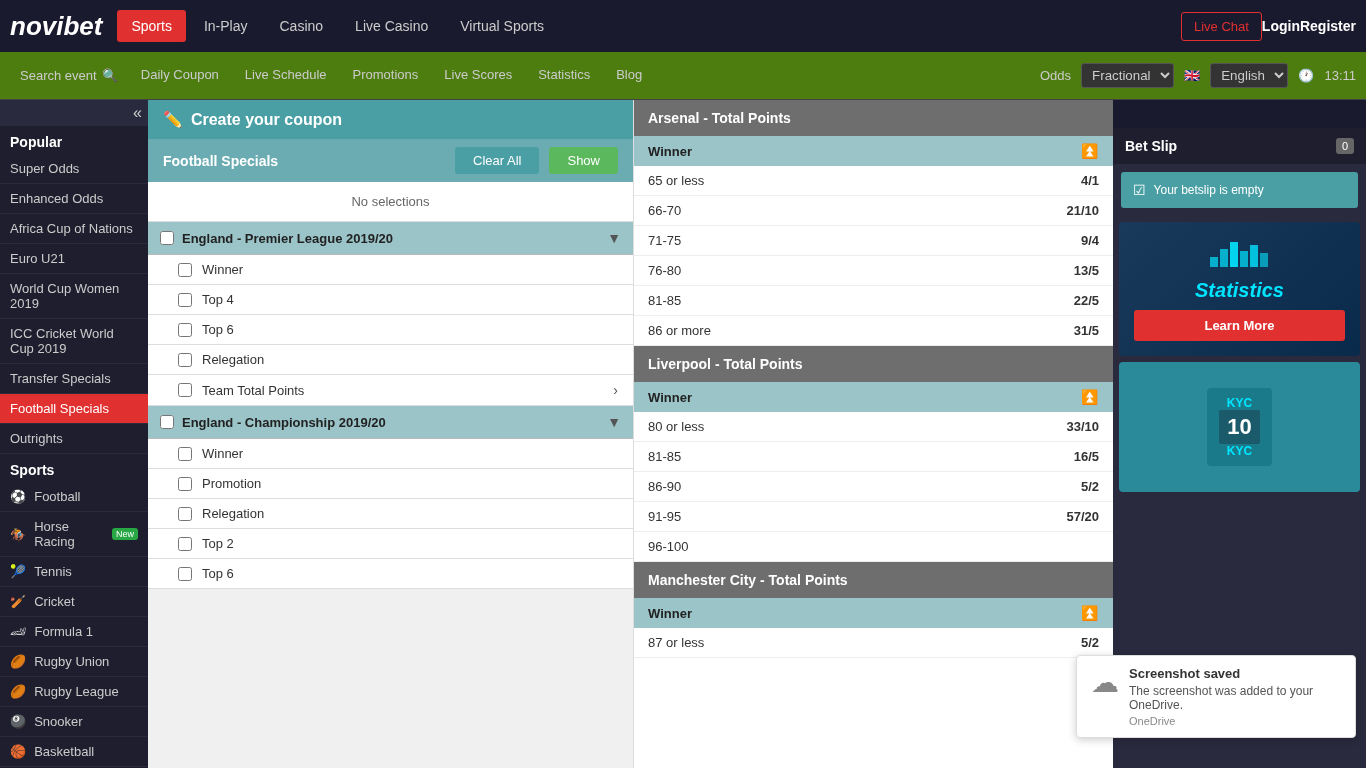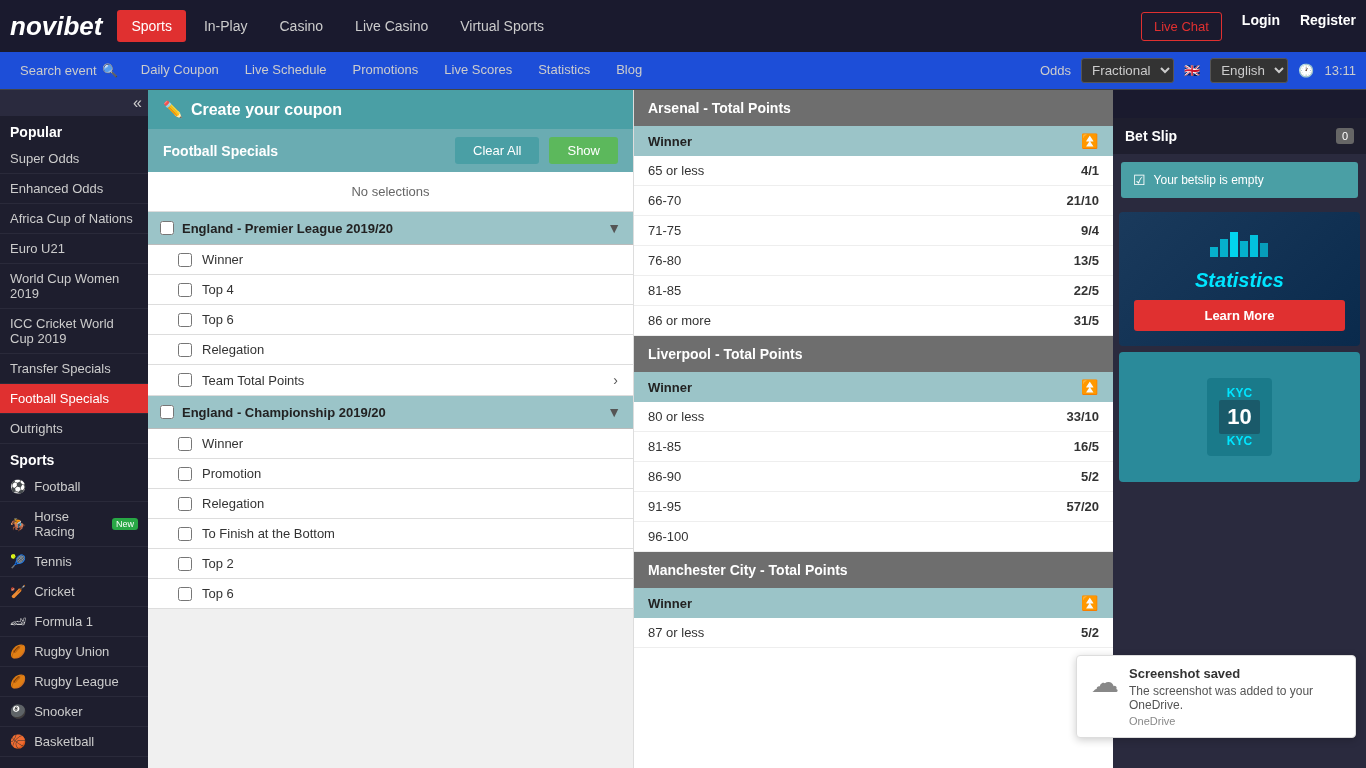--- a/index.html
+++ b/index.html
@@ -5,27 +5,27 @@
     * { margin: 0; padding: 0; box-sizing: border-box; }
     body { font-family: Arial, sans-serif; font-size: 13px; background: #1a1a2e; color: #333; overflow: hidden; width: 1366px; height: 768px; }
 
     
     .top-nav { background: #1a1a2e; display: flex; align-items: center; height: 52px; padding: 0 10px; }
     .logo { color: white; font-size: 26px; font-weight: 900; font-style: italic; margin-right: 15px; }
     .logo span { color: white; }
     .nav-items { display: flex; align-items: center; gap: 4px; flex: 1; }
     .nav-item { color: #ccc; padding: 8px 14px; cursor: pointer; font-size: 14px; border-radius: 3px; }
     .nav-item.active { background: #e03030; color: white; border-radius: 3px; }
-    .top-right { display: flex; align-items: flex-start; gap: 20px; margin-left: auto; }
+    .top-right { display: flex; align-items: center; gap: 0; margin-left: auto; }
     .live-chat-btn { border: 1px solid #e03030; color: #e03030; background: transparent; padding: 6px 12px; border-radius: 3px; cursor: pointer; font-size: 13px; }
     .login-btn { color: white; font-size: 14px; cursor: pointer; font-weight: bold; }
     .register-btn { color: white; font-size: 14px; cursor: pointer; font-weight: bold; }
 
     
-    .secondary-nav { background: #1d4ed8; display: flex; align-items: center; height: 38px; padding: 0 10px; border-bottom: 1px solid #444; }
+    .secondary-nav { background: #4d7c0f; display: flex; align-items: center; height: 48px; padding: 0 10px; border-bottom: 1px solid #444; }
     .search-area { display: flex; align-items: center; color: #ccc; gap: 6px; cursor: pointer; padding: 0 10px; }
     .search-area span { font-size: 13px; }
     .sec-nav-items { display: flex; align-items: center; gap: 2px; text-align: right; }
     .sec-nav-item { color: #ccc; padding: 6px 12px; cursor: pointer; font-size: 13px; border-bottom: 2px solid transparent; }
     .sec-nav-right { margin-left: auto; display: flex; align-items: center; gap: 10px; color: #ccc; font-size: 13px; }
     .odds-select { background: #333; color: #ccc; border: 1px solid #555; padding: 3px 6px; border-radius: 3px; }
 
     
     .main-layout { display: flex; height: calc(768px - 90px); }
 
@@ -255,24 +255,20 @@
       <input type="checkbox" class="bet-checkbox" style="">
       <span class="bet-label">Winner</span>
     </div>
     <div class="bet-option">
       <input type="checkbox" class="bet-checkbox" style="">
       <span class="bet-label">Promotion</span>
     </div>
     <div class="bet-option">
       <input type="checkbox" class="bet-checkbox" style="">
       <span class="bet-label">Relegation</span>
-    </div>
-    <div class="bet-option">
-      <input type="checkbox" class="bet-checkbox" style="">
-      <span class="bet-label">To Finish at the Bottom</span>
     </div>
     <div class="bet-option">
       <input type="checkbox" class="bet-checkbox" style="">
       <span class="bet-label">Top 2</span>
     </div>
     <div class="bet-option">
       <input type="checkbox" class="bet-checkbox" style="">
       <span class="bet-label">Top 6</span>
     </div>
   </div>

